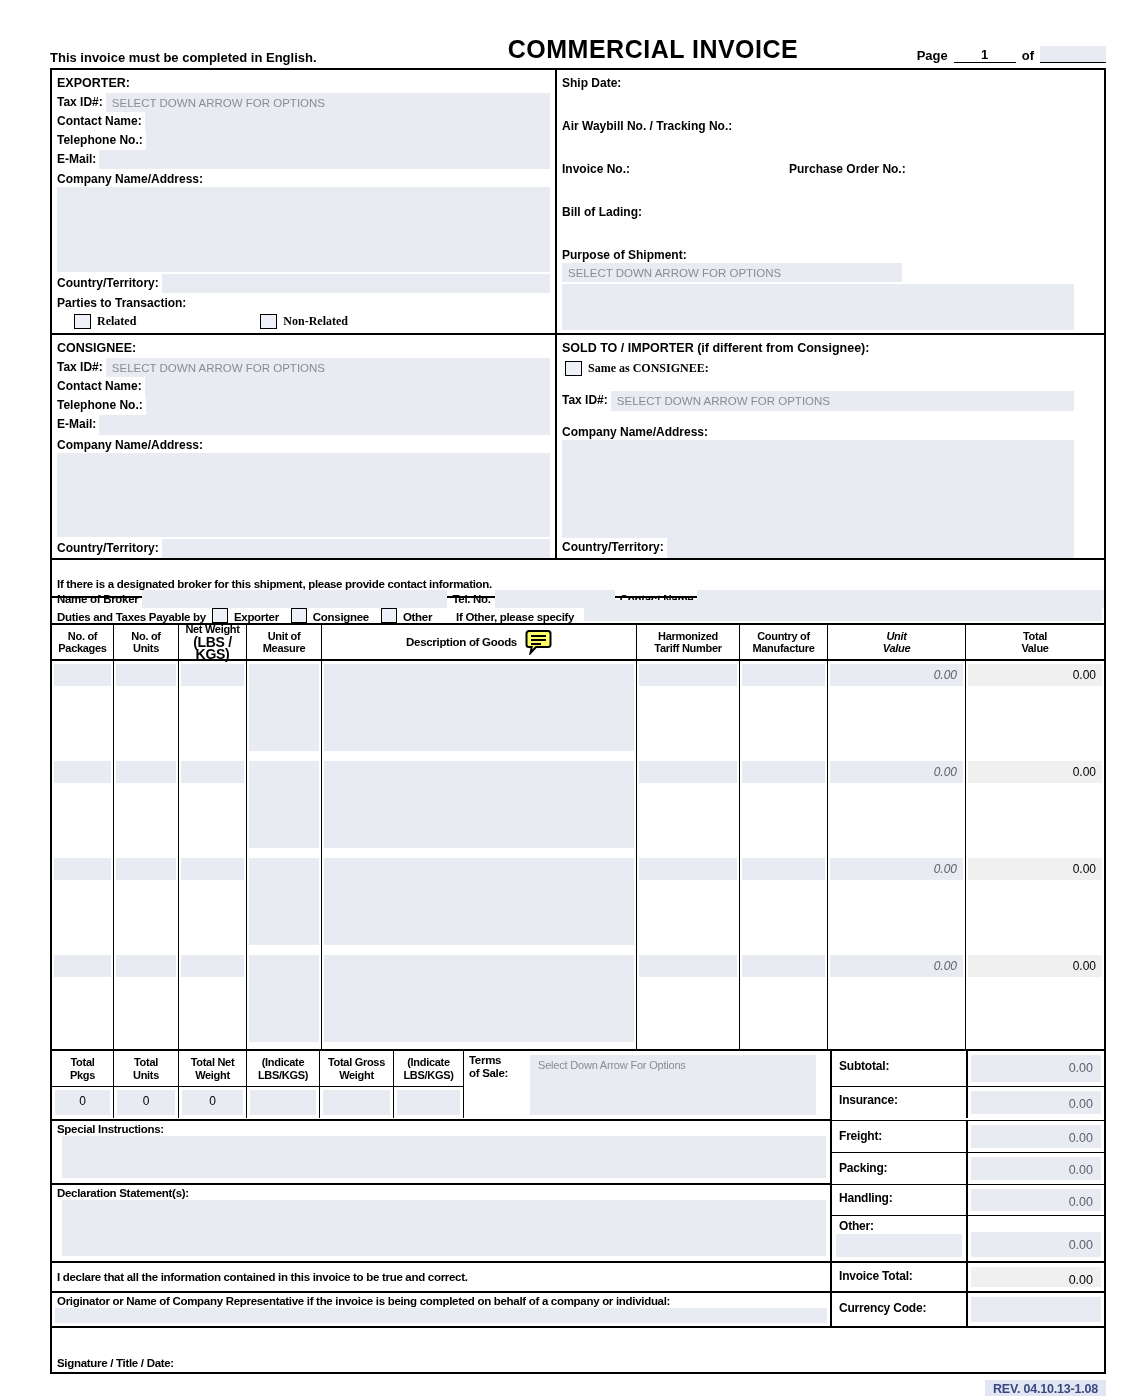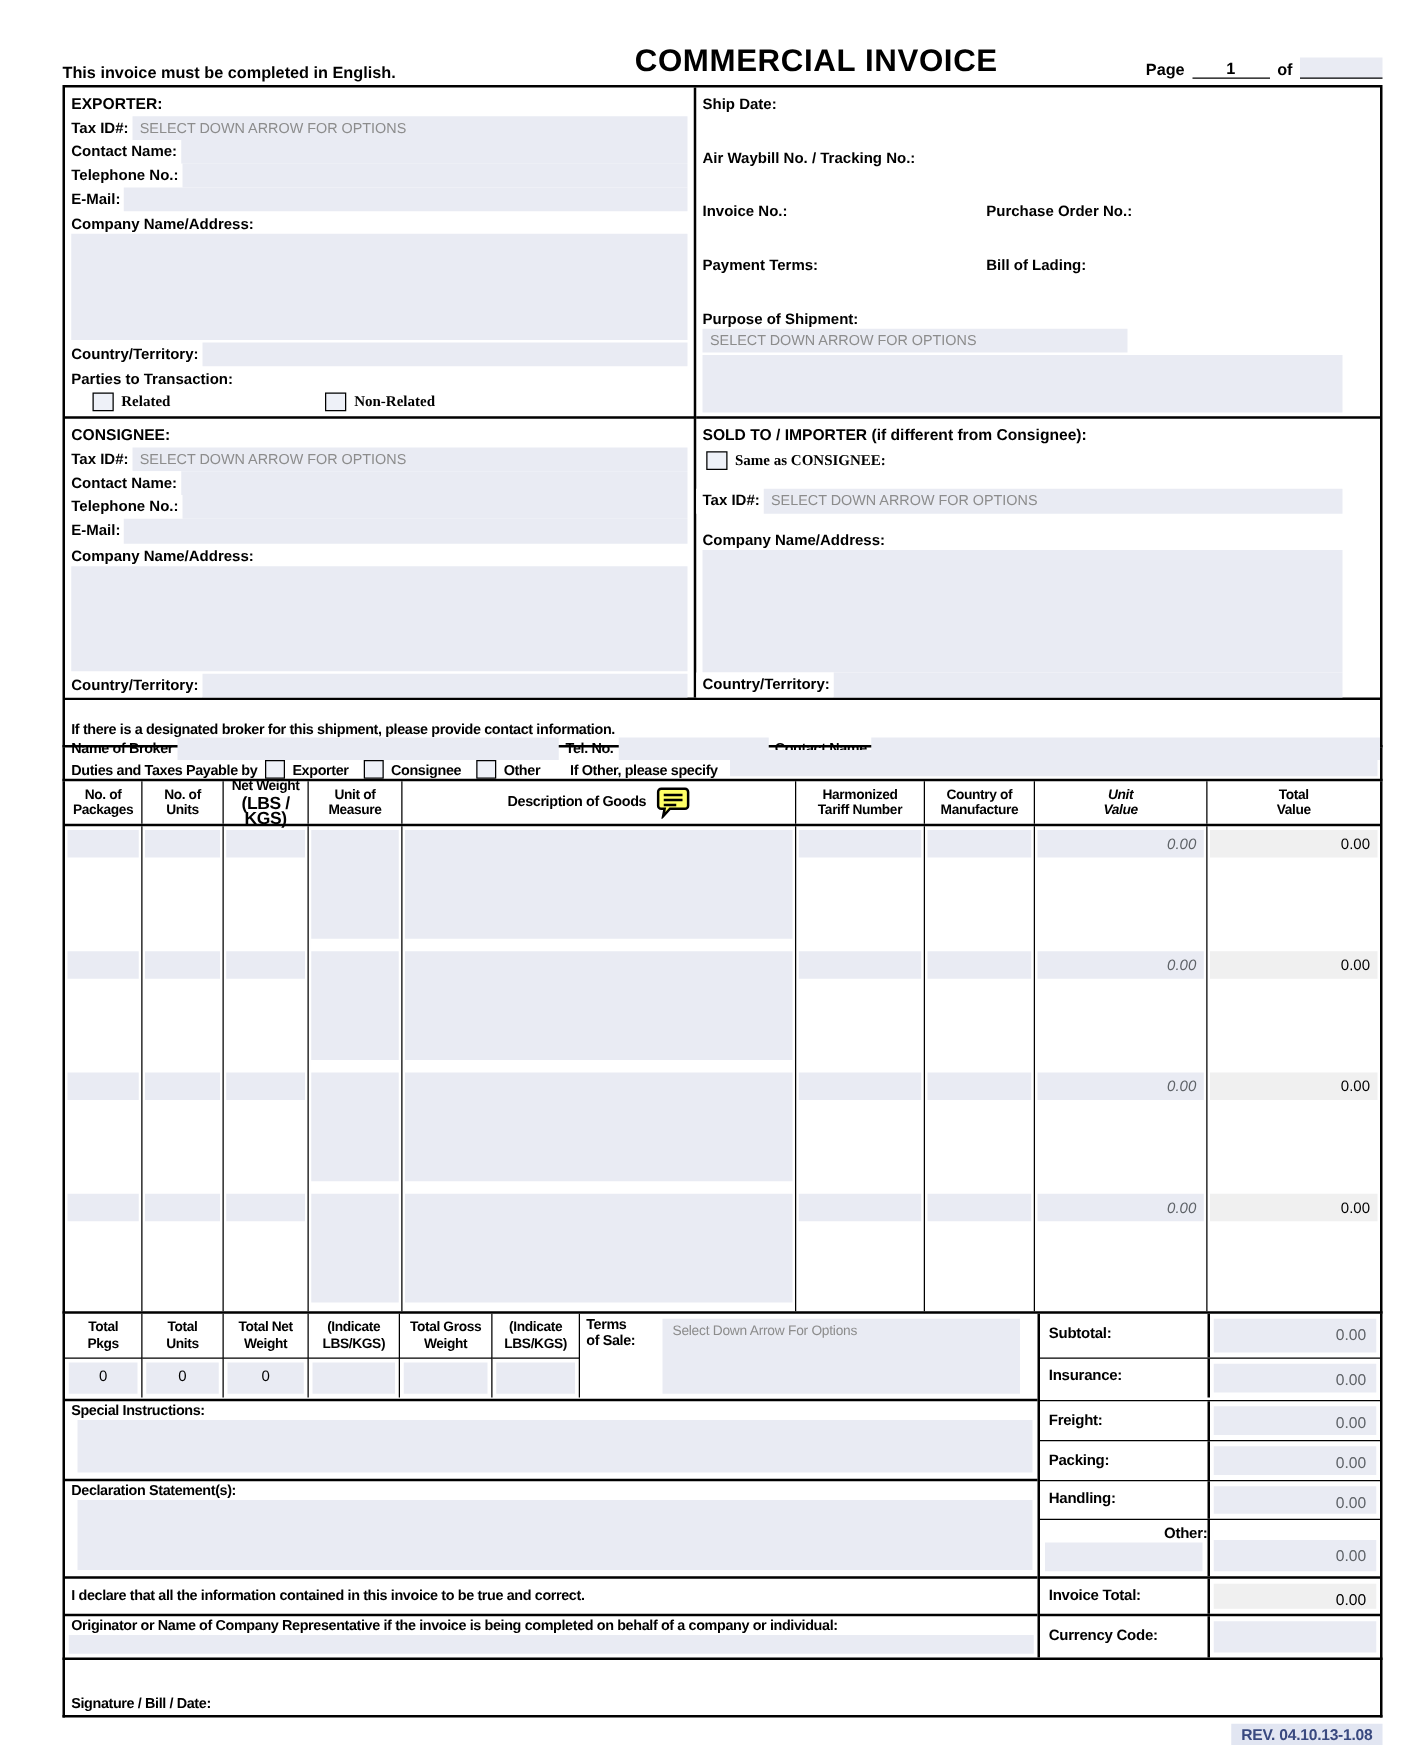--- a/index.html
+++ b/index.html
@@ -105,21 +105,21 @@
   .orig-row { height: 33px; display: flex; flex-direction: column; }
   .orig-inp { flex: 1; background: #e9ebf3; margin: 0 3px 3px 3px; }
 
   .c-row { display: flex; border-bottom: 1.5px solid #000; }
   .c-row:last-child { border-bottom: 0; }
   .c-lab { width: 136px; border-right: 2px solid #000; font-size: 12px; font-weight: bold; padding: 8px 0 0 7px; letter-spacing: -0.2px; }
   .c-val { flex: 1; display: flex; align-items: stretch; }
   .c-val .vfill { flex: 1; margin: 4px 3px; background: #e9ebf3; text-align: right; font-size: 12.5px; color: #5f6368; padding: 6px 8px 0 0; }
   .c-val .gray { background: #f0f0f0; color: #000; }
   .other-lab { display: flex; flex-direction: column; padding: 2px 0 0 0; }
-  .other-lab .t { font-size: 12px; font-weight: bold; padding: 1px 0 1px 7px; text-align: right; }
+  .other-lab .t { font-size: 12px; font-weight: bold; padding: 1px 0 1px 7px; }
   .other-lab .sub { flex: 1; background: #e9ebf3; margin: 0 4px 4px 4px; }
   .other-val { flex-direction: column; }
   .other-val .topwhite { height: 16px; }
   .other-val .vfill { margin-top: 0; }
 
   .sigbox { border: 2px solid #000; border-top: 0; height: 46px; display: flex; align-items: flex-end; }
   .sig-lab { font-size: 11.5px; font-weight: bold; letter-spacing: -0.3px; padding: 0 0 3px 5px; }
 
   .rev-line { text-align: right; margin-top: 5px; }
   .rev-badge { display: inline-block; background: #e2e6f2; color: #39497f; font-size: 12.5px; font-weight: bold; letter-spacing: -0.2px; padding: 2px 8px 3px 8px; }
@@ -186,24 +186,20 @@
           <div class="c1">
             <div class="lbl-line">Invoice No.:</div>
             <div class="r-inp"></div>
           </div>
           <div class="c2">
             <div class="lbl-line">Purchase Order No.:</div>
             <div class="r-inp"></div>
           </div>
         </div>
         <div class="two" style="margin-top:3px">
-          <div class="c1">
-            <div class="lbl-line">Payment Terms:</div>
-            <div class="r-inp"></div>
-          </div>
           <div class="c2">
             <div class="lbl-line">Bill of Lading:</div>
             <div class="r-inp"></div>
           </div>
         </div>
         <div class="lbl-line" style="margin-top:3px">Purpose of Shipment:</div>
         <div class="purpose-dd"><span class="ph">SELECT DOWN ARROW FOR OPTIONS</span></div>
         <div class="purpose-block"></div>
       </div>
 
@@ -576,21 +572,21 @@
         <div class="c-row" style="height:33px">
           <div class="c-lab">Currency Code:</div>
           <div class="c-val">
               <div class="vfill"></div>
             </div>
         </div>
       </div>
     </div>
 
     <div class="sigbox">
-      <div class="sig-lab">Signature / Bill / Date:</div>
+      <div class="sig-lab">Signature / Title / Date:</div>
     </div>
 
     <div class="rev-line">
       <span class="rev-badge">REV. 04.10.13-1.08</span>
     </div>
 
   </div>
 </div>
 
 </body></html>

